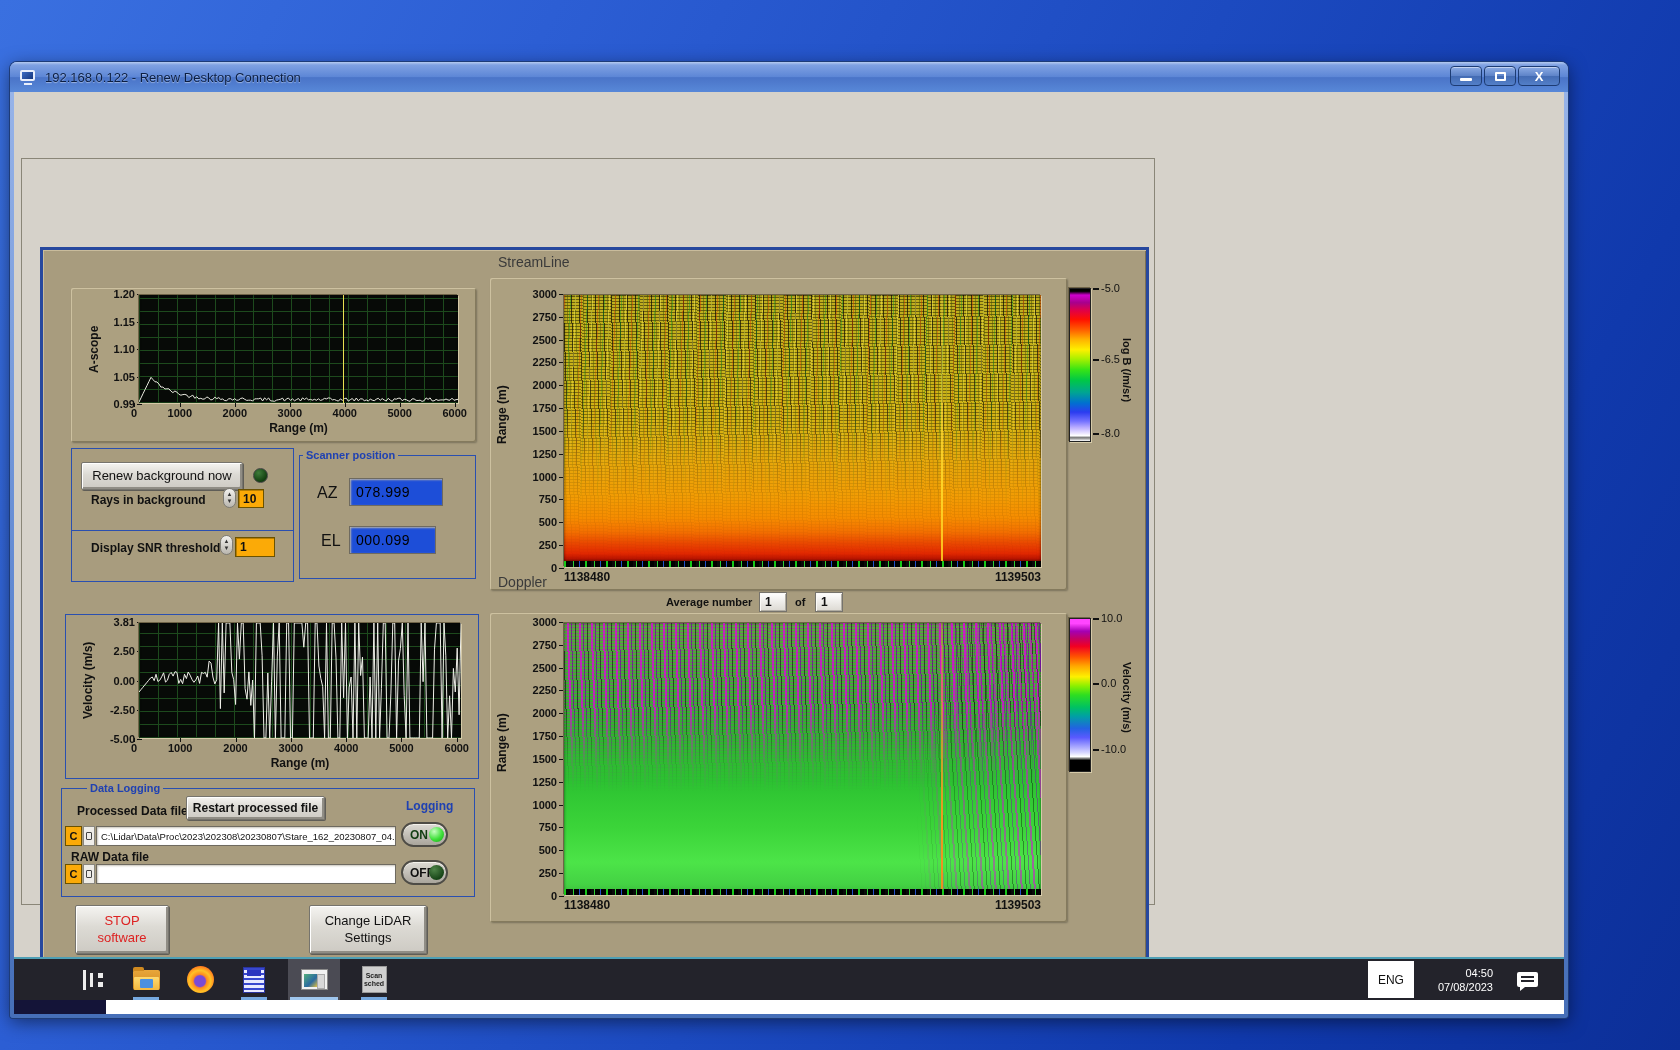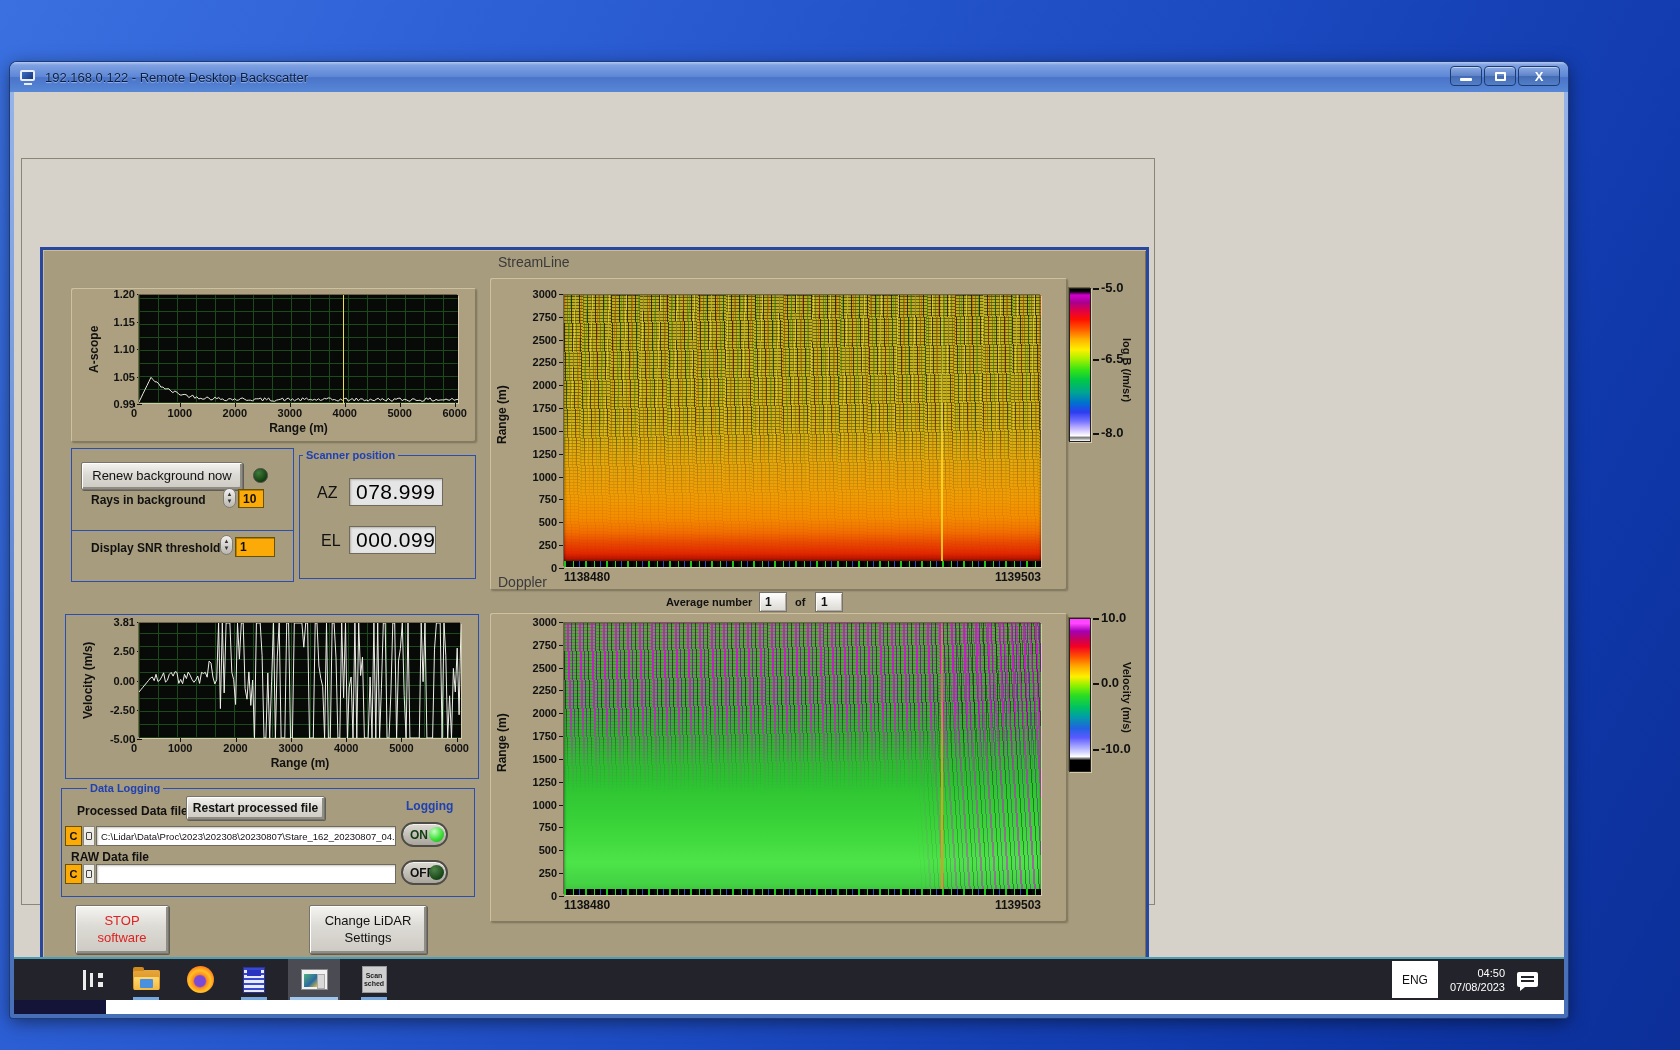--- a/index.html
+++ b/index.html
@@ -74,27 +74,27 @@
 
   .lvbtn{position:absolute;display:flex;flex-direction:column;align-items:center;justify-content:center;font-size:13px;color:#111;
       background:linear-gradient(180deg,#f5f4f1,#dcdad4 45%,#cdcac3);border:1px solid #76746d;border-radius:2px;
       box-shadow:inset 1px 1px 0 #fff,inset -2px -2px 0 #908d85,1px 1px 0 #5f5d57;text-align:center;line-height:1.25}
   .led{position:absolute;border-radius:50%;width:15px;height:15px;border:1px solid #444;
       background:radial-gradient(circle at 35% 30%,#3f7c3a,#123f10 70%)}
   .spinner{position:absolute;width:13px;height:20px;border-radius:7px;border:1px solid #7d7b74;background:linear-gradient(180deg,#f2f1ee,#b9b6ae);
       display:flex;flex-direction:column;align-items:center;justify-content:center;font-size:6px;color:#333;line-height:1.1}
   .numbox{position:absolute;background:#fbaa07;border:1px solid #6b5200;box-shadow:inset 1px 1px 0 #b97f00;
       font-size:12px;font-weight:700;color:#111;display:flex;align-items:center;padding-left:4px}
-  .whitebox{position:absolute;background:#e5e5e5;border:1px solid #6e6a60;box-shadow:inset 1px 1px 2px #b8b4aa;
-      font-size:21px;color:#000;display:flex;align-items:center;padding-left:6px;letter-spacing:.5px}
+  .whitebox{position:absolute;background:#1d4ed8;border:1px solid #6e6a60;box-shadow:inset 1px 1px 2px #b8b4aa;
+      font-size:14px;color:#000;display:flex;align-items:center;padding-left:6px;letter-spacing:.5px}
   .azel{position:absolute;font-size:16px;color:#111}
 
   .cbar{position:absolute;width:22px;height:154px;border:1px solid #222;box-shadow:1px 1px 0 #d6caa8,-1px -1px 0 #6f6448}
   .cbar-ticks{position:absolute;width:42px;height:154px}
-  .cbar-tick{position:absolute;left:8px;font-size:13px;font-weight:700;color:#111;line-height:10px}
+  .cbar-tick{position:absolute;left:8px;font-size:11px;font-weight:400;color:#111;line-height:10px}
   .cbar-tick::before{content:"";position:absolute;left:-8px;top:50%;width:6px;height:2px;background:#111}
 
   .bs-cbar{background:linear-gradient(180deg,#000 0 1.5%,#cf00cf 4%,#a8008c 9%,#e00048 14%,#ff1000 20%,#ff6000 27%,#ffb000 33%,#fdf000 40%,#a8f000 46%,#38e415 53%,#00c846 60%,#00a592 68%,#0070d0 75%,#2b3cf0 81%,#7472ff 87%,#b8abff 91%,#ece6ff 95%,#fff 96.5%,#777 97.8%,#fff 100%)}
   .dp-cbar{background:linear-gradient(180deg,#ff45ff 0 3%,#a400b4 8%,#c60062 13%,#f20022 18%,#ff5500 25%,#ffa800 31%,#fdf000 38%,#8cf000 44%,#2ede20 50%,#00c261 58%,#00a0a4 64%,#2262e2 72%,#5a5aff 78%,#9a99ff 83%,#d9d8ff 88%,#fff 90.5%,#000 93% 100%)}
 
   
   .bs-map{background:linear-gradient(180deg,#bfae1e 0%,#c9b318 30%,#d6b212 48%,#e7a60a 62%,#f29c04 74%,#f68c00 82%,#f37000 87%,#ea4a00 91%,#e22800 95%,#b81400 97%,#3c0400 98.6%,#000 100%)}
   .noise{position:absolute;inset:0}
   .bs-noise-a{background:
       repeating-linear-gradient(88deg,rgba(0,0,0,.75) 0 1px,transparent 1px 4px,rgba(55,75,0,.5) 4px 5px,transparent 5px 8px),
@@ -152,39 +152,39 @@
   .folder .back::before{content:"";position:absolute;left:0;top:-3px;width:11px;height:4px;background:#d08a20;border-radius:2px 2px 0 0}
   .folder .front{position:absolute;left:1px;right:1px;bottom:0;height:13px;background:linear-gradient(180deg,#ffd96e,#f4b83f);border-radius:1px}
   .folder .pane{position:absolute;left:7px;bottom:2px;width:13px;height:9px;background:#4a90e0;border-radius:1px}
   .ffx{width:27px;height:27px;border-radius:50%;background:radial-gradient(circle at 48% 56%,#7a4bd6 0 26%,#ff8a1e 33%,#ffc226 52%,#ff7a1e 72%,#e8481e 92%,#c03418 100%)}
   .lvdoc{width:22px;height:26px;background:repeating-linear-gradient(180deg,#3848cf 0 2px,#e8eaff 2px 5px);border:1px solid #2a34a0;position:relative}
   .lvdoc::before{content:"";position:absolute;left:3px;top:2px;right:3px;height:6px;background:#2a34c0}
   .appwin{width:27px;height:21px;background:#f2f2f2;border:1px solid #8a8a8a;position:relative}
   .appwin::before{content:"";position:absolute;left:2px;top:4px;width:13px;height:13px;background:linear-gradient(135deg,#54b07c,#2a6aa0 60%,#e0c040)}
   .appwin::after{content:"";position:absolute;right:2px;top:4px;width:6px;height:13px;background:#d8d8d8;border:1px solid #aaa}
   .scansched{width:25px;height:27px;background:#cfcfcf;border:1px solid #9a9a9a;display:flex;flex-direction:column;align-items:center;justify-content:center;font-size:7px;line-height:8px;color:#222;font-weight:700}
-  .tb-right{margin-left:auto;display:flex;align-items:center;gap:12px;padding-right:26px;height:100%}
+  .tb-right{margin-left:auto;display:flex;align-items:center;gap:24px;padding-right:26px;height:100%}
   .engbox{width:46px;height:37px;background:#fff;color:#111;font-size:12px;display:flex;align-items:center;justify-content:center}
   .clock{text-align:right;color:#fff;font-size:11px;line-height:14px}
   .notif{position:relative;width:21px;height:15px;background:#fff;border-radius:2px}
   .notif::before{content:"";position:absolute;left:3px;bottom:-4px;border-left:5px solid #fff;border-bottom:4px solid transparent}
   .notif::after{content:"";position:absolute;left:4px;top:4px;right:4px;height:2px;background:#23232b;box-shadow:0 4px 0 #23232b}
   .bottomstrip{position:absolute;left:0;right:0;top:908px;height:14px;background:#fff}
   .bottomstrip::before{content:"";position:absolute;left:0;top:0;bottom:0;width:92px;background:#141438}
 </style>
 </head>
 <body>
 
 <div class="rdp">
   <div class="rdp-titlebar">
     <span class="rdp-icon">
         <span class="scr"></span>
         <span class="base"></span>
       </span>
-    <span class="rdp-title">192.168.0.122 - Remote Desktop Backscatter</span>
+    <span class="rdp-title">192.168.0.122 - Renew Desktop Connection</span>
     <span class="rdp-controls">
       <span class="rdp-btn">
           <span class="glyph-min"></span>
         </span>
       <span class="rdp-btn">
           <span class="glyph-max"></span>
         </span>
       <span class="rdp-btn close">
           <span class="glyph-x">X</span>
         </span>

